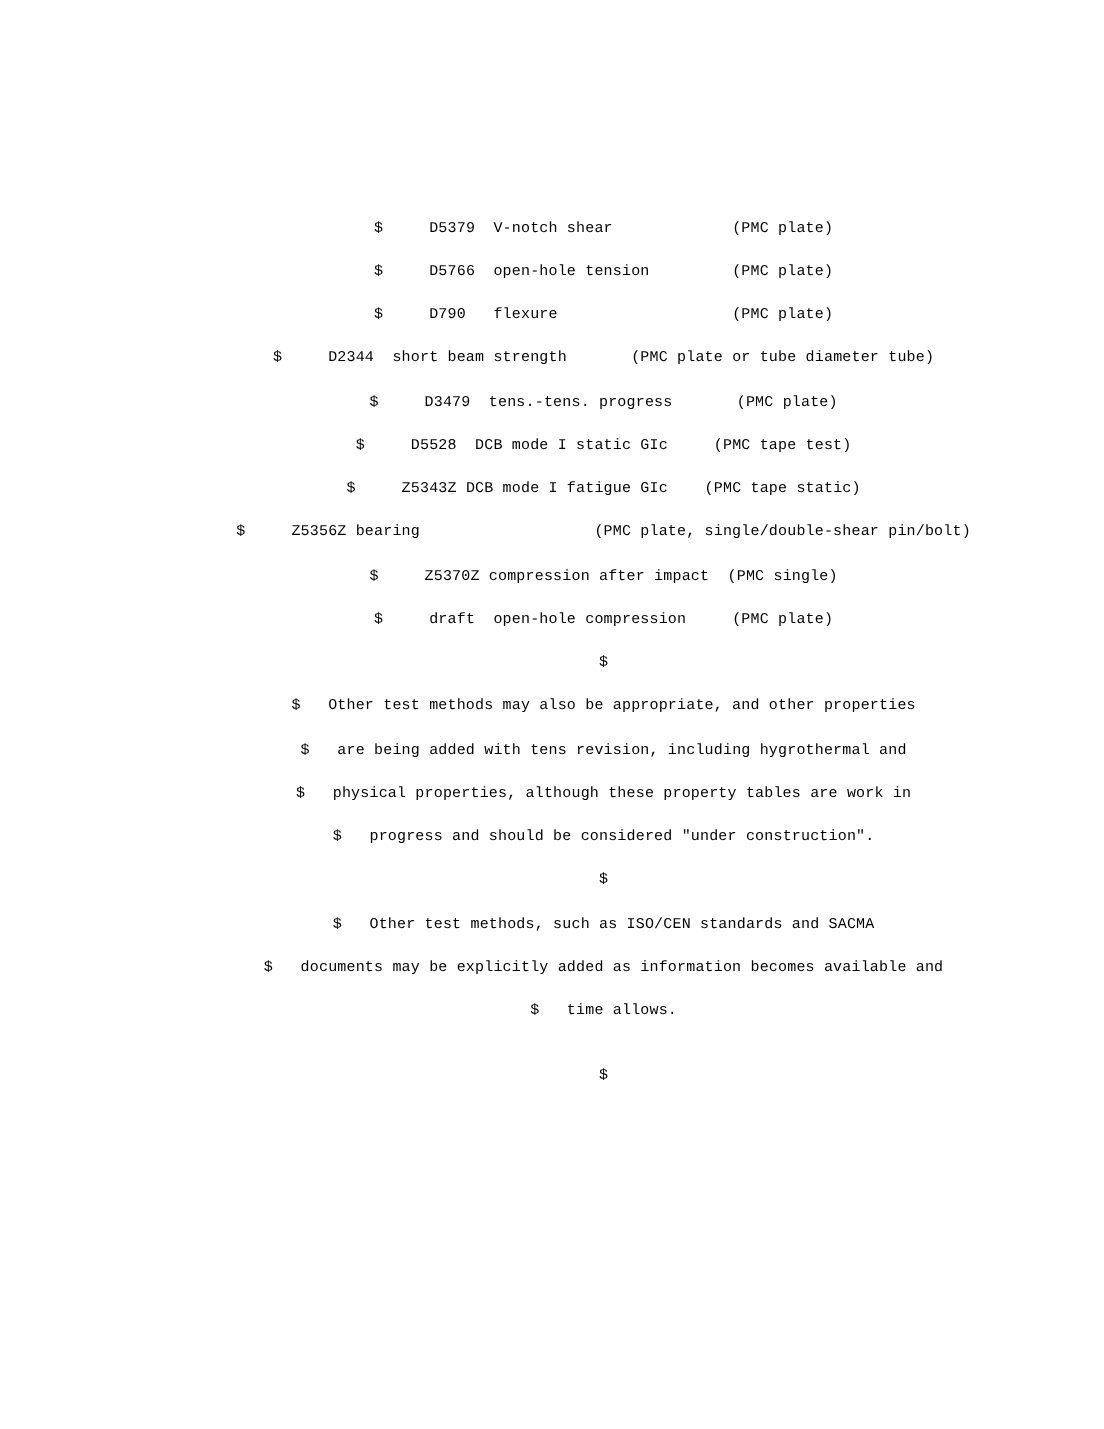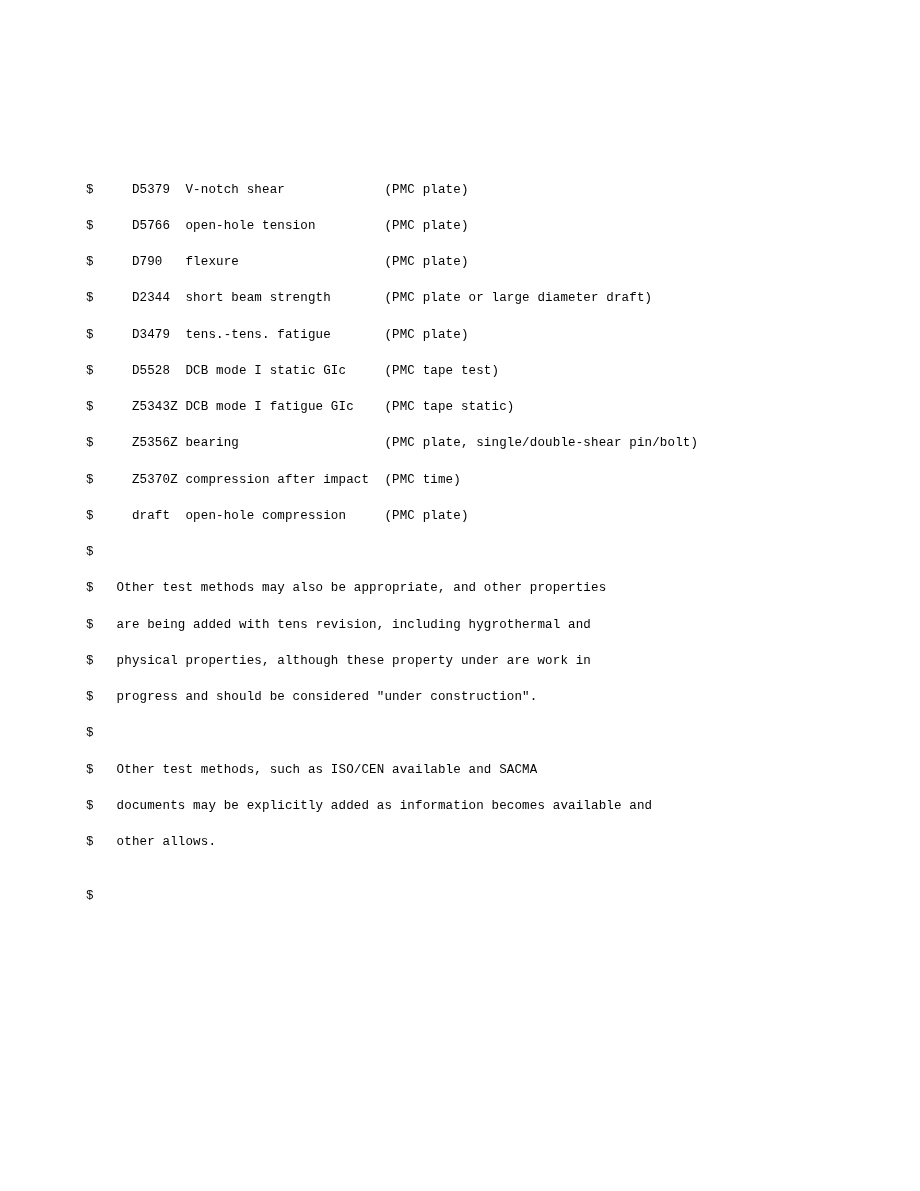--- a/index.html
+++ b/index.html
@@ -15,43 +15,44 @@
       font-size: 12.5px;
       line-height: 1.45;
       color: #000000;
       padding-top: 108px;
       padding-left: 86px;
       white-space: pre;
       letter-spacing: 0.15px;
     }
     .line {
       display: block;
+      text-align: center;
     }
   </style>
 </head>
 <body>
 
 
 
 <span class="line">$     D5379  V-notch shear             (PMC plate)</span>
 <span class="line">$     D5766  open-hole tension         (PMC plate)</span>
 <span class="line">$     D790   flexure                   (PMC plate)</span>
-<span class="line">$     D2344  short beam strength       (PMC plate or large diameter draft)</span>
-<span class="line">$     D3479  tens.-tens. fatigue       (PMC plate)</span>
+<span class="line">$     D2344  short beam strength       (PMC plate or tube diameter tube)</span>
+<span class="line">$     D3479  tens.-tens. progress       (PMC plate)</span>
 <span class="line">$     D5528  DCB mode I static GIc     (PMC tape test)</span>
 <span class="line">$     Z5343Z DCB mode I fatigue GIc    (PMC tape static)</span>
 <span class="line">$     Z5356Z bearing                   (PMC plate, single/double-shear pin/bolt)</span>
-<span class="line">$     Z5370Z compression after impact  (PMC time)</span>
+<span class="line">$     Z5370Z compression after impact  (PMC single)</span>
 <span class="line">$     draft  open-hole compression     (PMC plate)</span>
 <span class="line">$</span>
 <span class="line">$   Other test methods may also be appropriate, and other properties</span>
 <span class="line">$   are being added with tens revision, including hygrothermal and</span>
-<span class="line">$   physical properties, although these property under are work in</span>
+<span class="line">$   physical properties, although these property tables are work in</span>
 <span class="line">$   progress and should be considered "under construction".</span>
 <span class="line">$</span>
-<span class="line">$   Other test methods, such as ISO/CEN available and SACMA</span>
+<span class="line">$   Other test methods, such as ISO/CEN standards and SACMA</span>
 <span class="line">$   documents may be explicitly added as information becomes available and</span>
-<span class="line">$   other allows.</span>
+<span class="line">$   time allows.</span>
 <span class="line"></span>
 <span class="line">$</span>
 
 
 
 
 </body></html>

